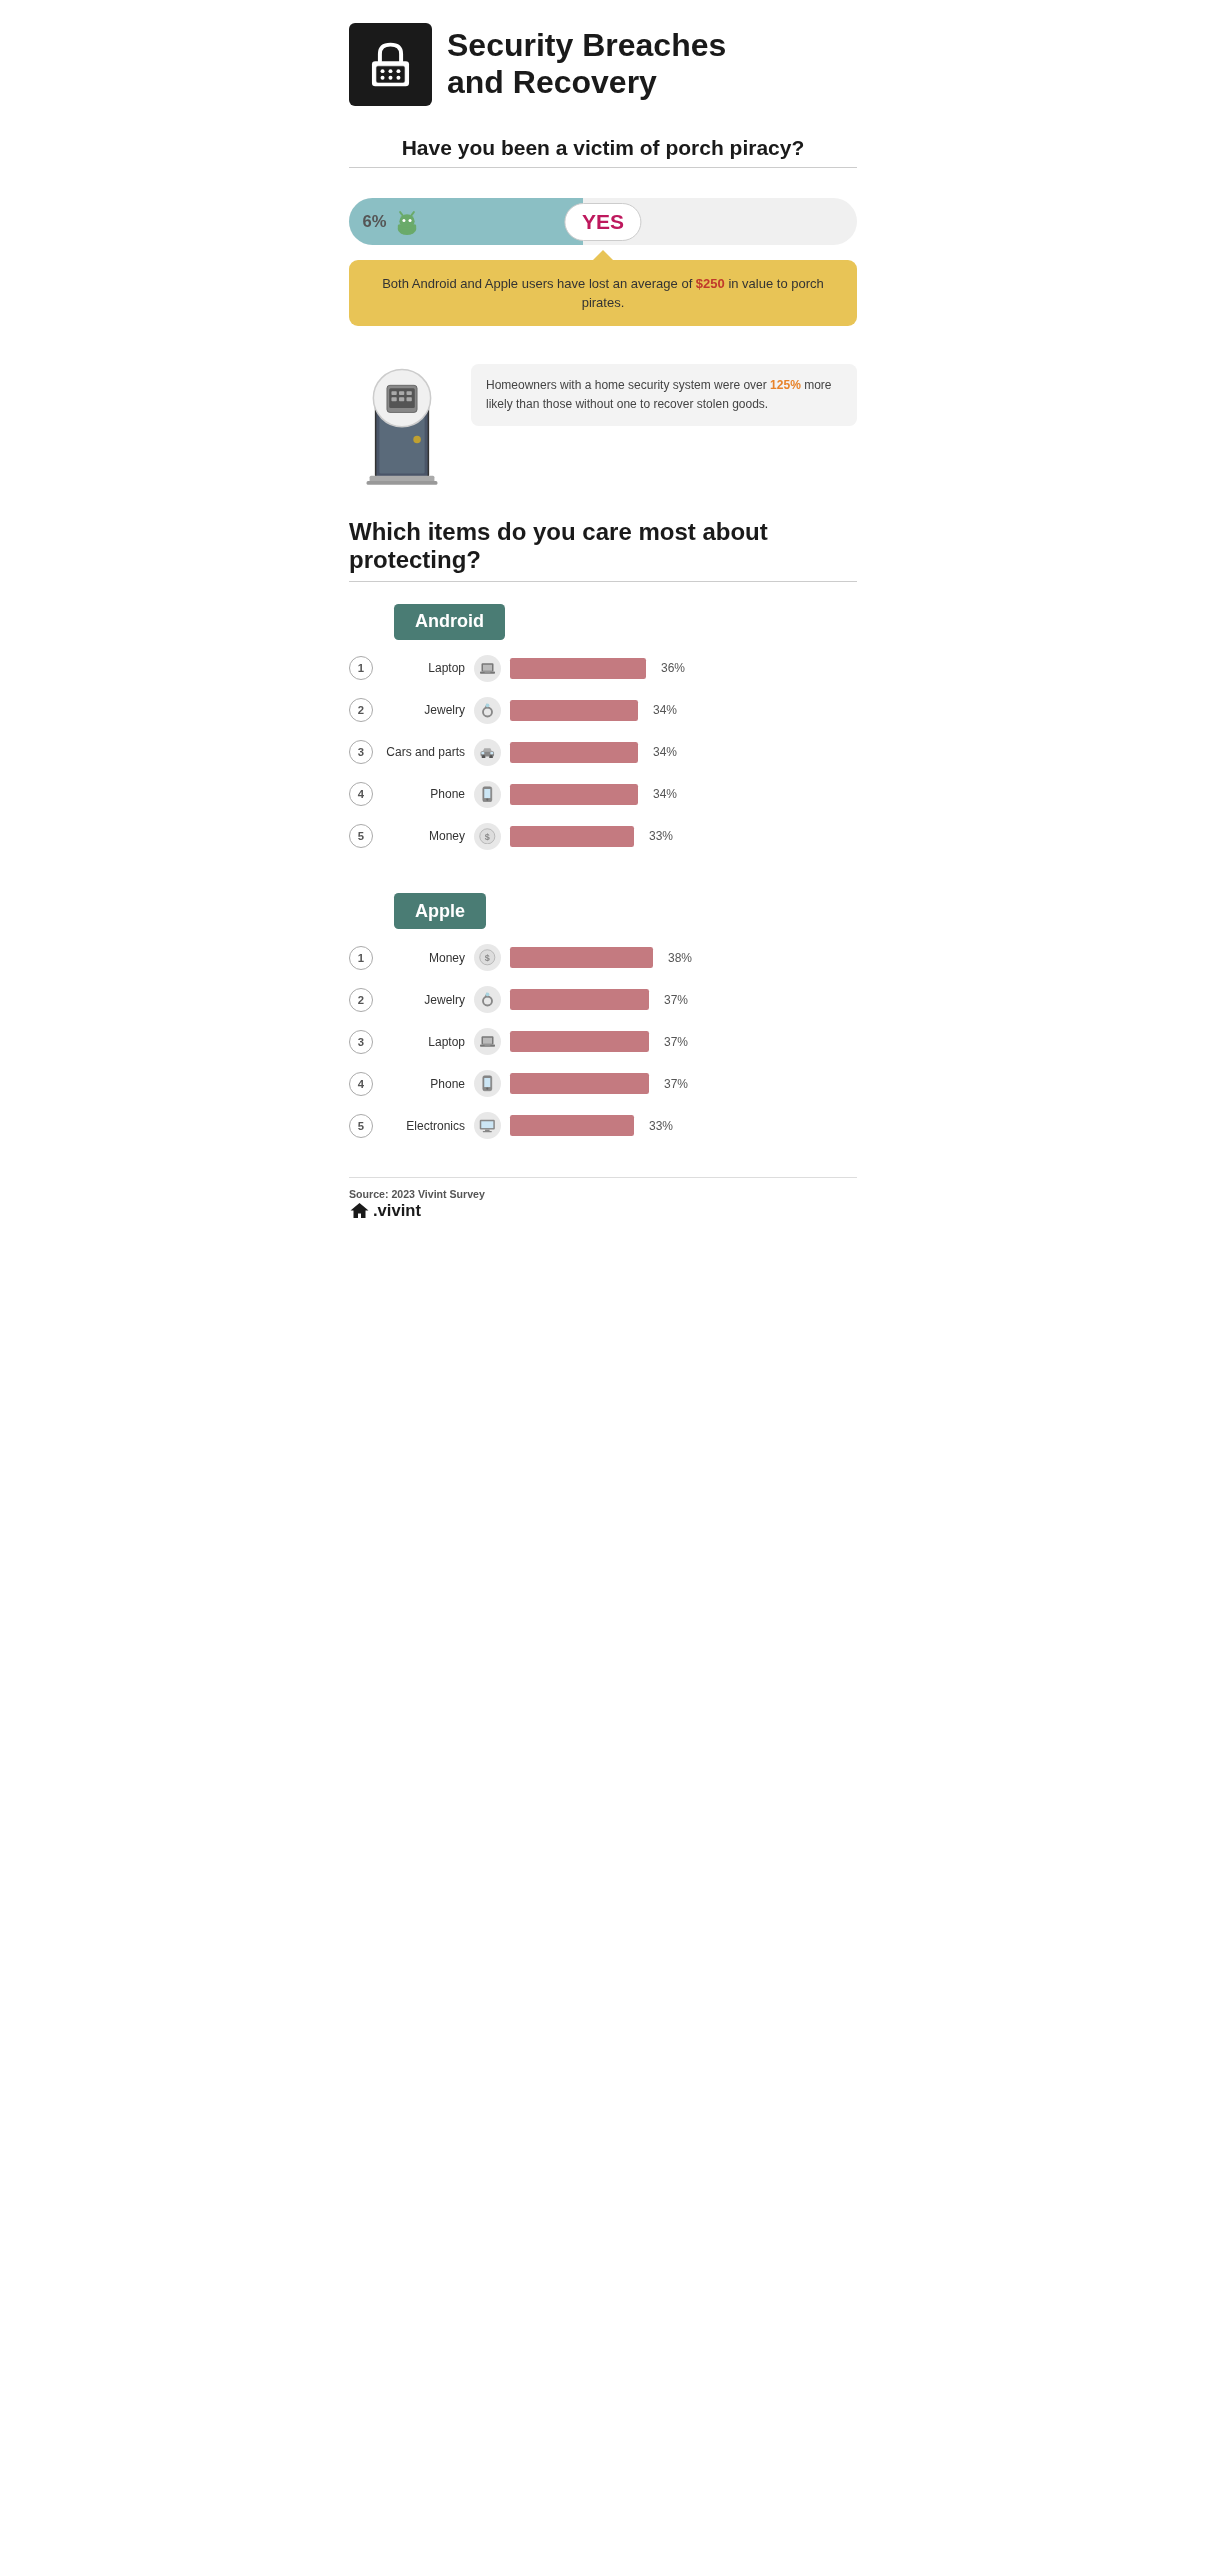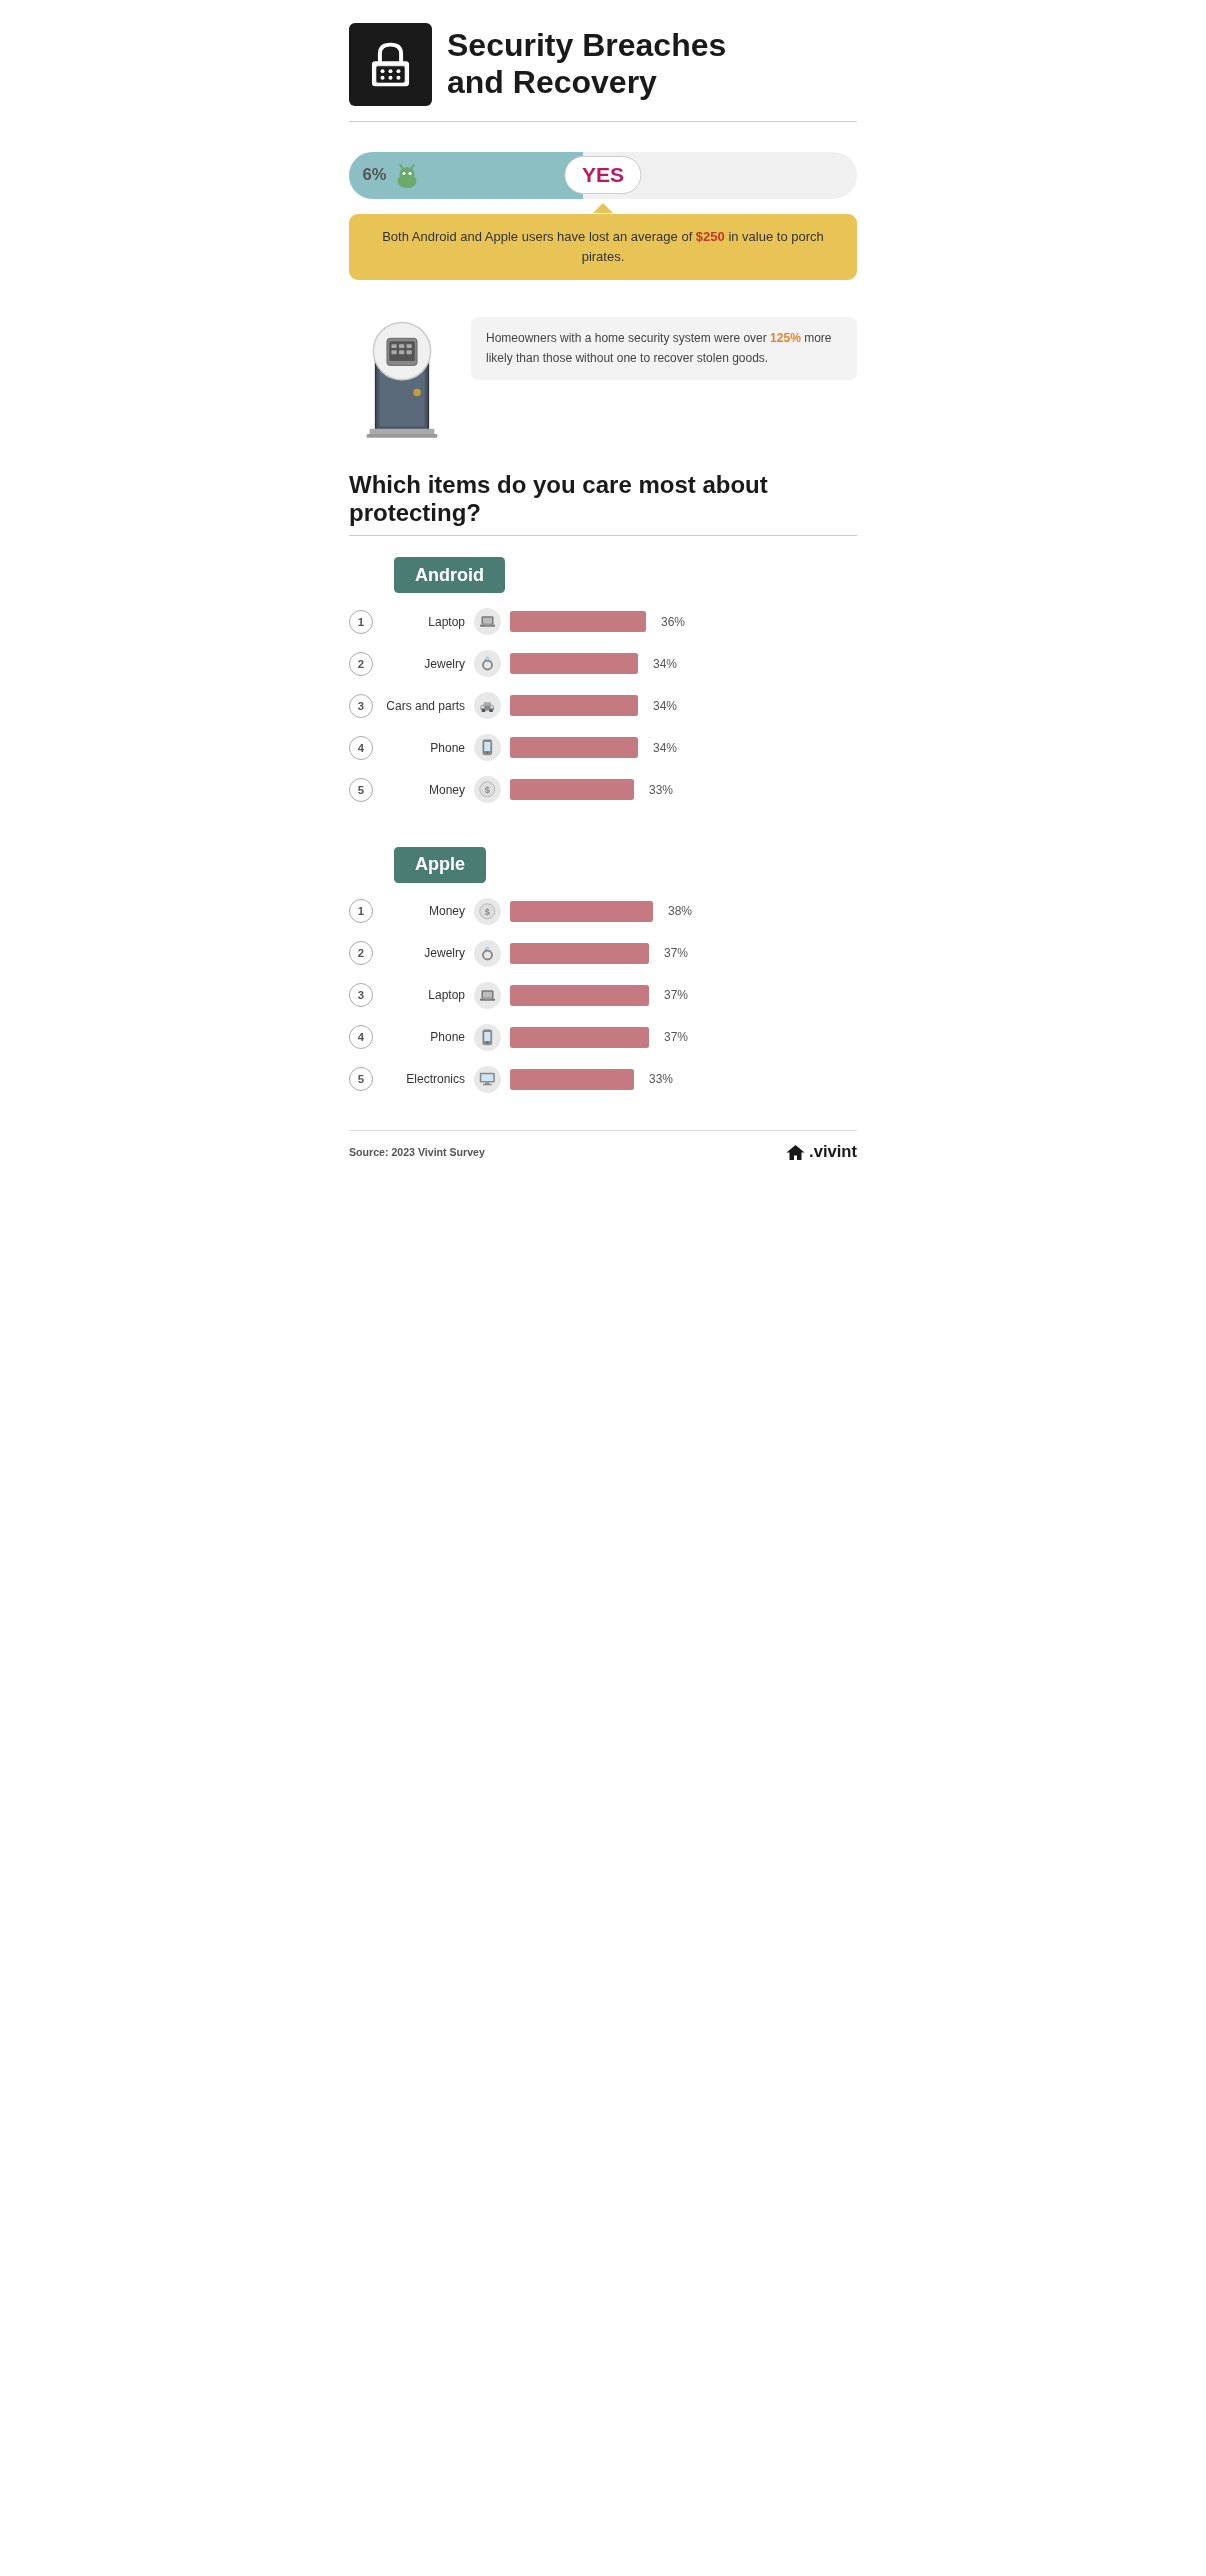--- a/index.html
+++ b/index.html
@@ -241,21 +241,21 @@
       margin-left: 6px;
     }
 
     
     .footer {
       border-top: 0.8px solid #ddd;
       margin: 15px 30px 0;
       padding: 10.6px 0;
       display: flex;
       justify-content: space-between;
-      align-items: center;
+      flex-direction: column;
     }
     .footer-source {
       font-size: 10.6px;
       color: #555;
     }
     .footer-source span {
       font-weight: 700;
     }
     .footer-logo {
       font-size: 16.6px;
@@ -286,20 +286,21 @@
       <circle cx="52" cy="60" r="3" fill="#fff"></circle>
     </svg>
   </div>
   <div class="header-title">
     <span>Security Breaches</span><br>
     <span>and Recovery</span>
   </div>
 </div>
 
 <div>
+  <div class="section-title">Have you been a victim of porch piracy?</div>
   <hr class="divider">
 
   <div class="porch-piracy-section">
     <div class="bar-container">
       <div class="bar-android">
         <span class="bar-android-pct">6%</span>
 
         <svg width="26" height="26" viewBox="0 0 34 34">
           <ellipse cx="17" cy="26" rx="12" ry="8" fill="#6aaa6a"></ellipse>
           <ellipse cx="17" cy="16" rx="10" ry="9" fill="#6aaa6a"></ellipse>

